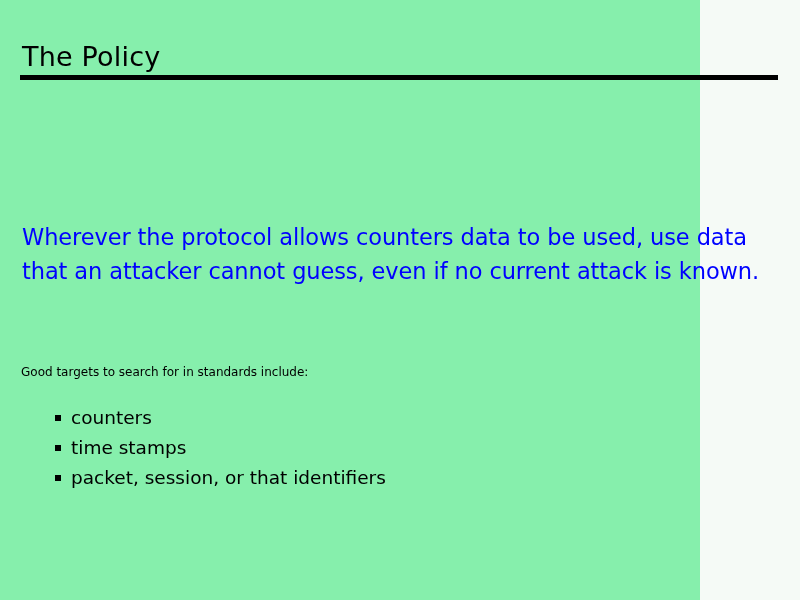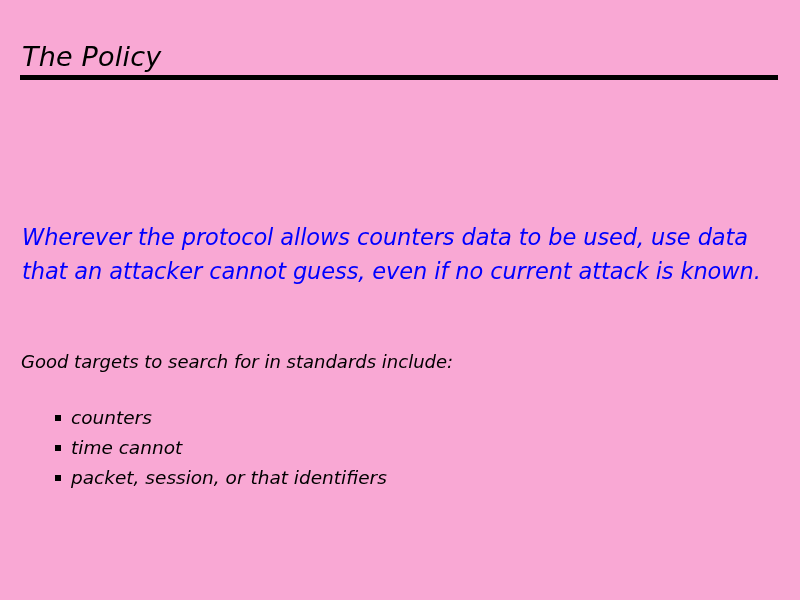--- a/index.html
+++ b/index.html
@@ -11,24 +11,23 @@
     width: 800px;
     height: 600px;
     background: #f5faf6;
     font-family: "DejaVu Sans", sans-serif;
     overflow: hidden;
     -webkit-font-smoothing: antialiased;
   }
 
   .slide {
     position: relative;
-    width: 800px;
+    width: 700px;
     height: 600px;
-    background: #f9a8d4;
-    font-style: italic;
+    background: #86efac;
   }
 
   
   .slide-title {
     position: absolute;
     left: 22px;
     top: 40px;
     font-family: "DejaVu Sans", sans-serif;
     font-size: 27px;
     font-weight: 400;
@@ -62,23 +61,23 @@
   }
   .policy-statement .ln {
     display: block;
     white-space: nowrap;
   }
 
   
   .targets-lead {
     position: absolute;
     left: 21px;
-    top: 349px;
+    top: 359px;
     font-family: "DejaVu Sans", sans-serif;
-    font-size: 18px;
+    font-size: 12px;
     font-weight: 400;
     color: #000000;
     line-height: 26px;
     white-space: nowrap;
   }
 
   
   .targets-list {
     position: absolute;
     left: 45px;
@@ -128,21 +127,21 @@
 
   <div class="targets-lead">Good targets to search for in standards include:</div>
 
   <ul class="targets-list">
     <li>
       <span class="bullet-square"></span>
       <span class="bullet-text">counters</span>
     </li>
     <li>
       <span class="bullet-square"></span>
-      <span class="bullet-text">time cannot</span>
+      <span class="bullet-text">time stamps</span>
     </li>
     <li>
       <span class="bullet-square"></span>
       <span class="bullet-text">packet, session, or that identifiers</span>
     </li>
   </ul>
 
 </div>
 
 </body></html>

